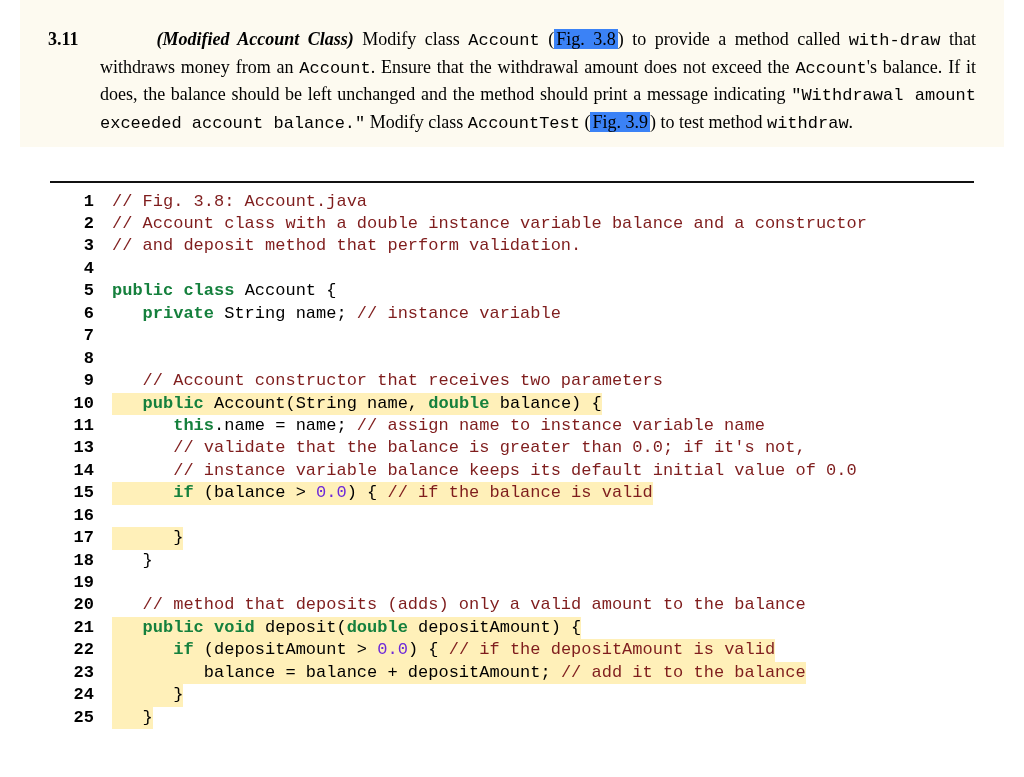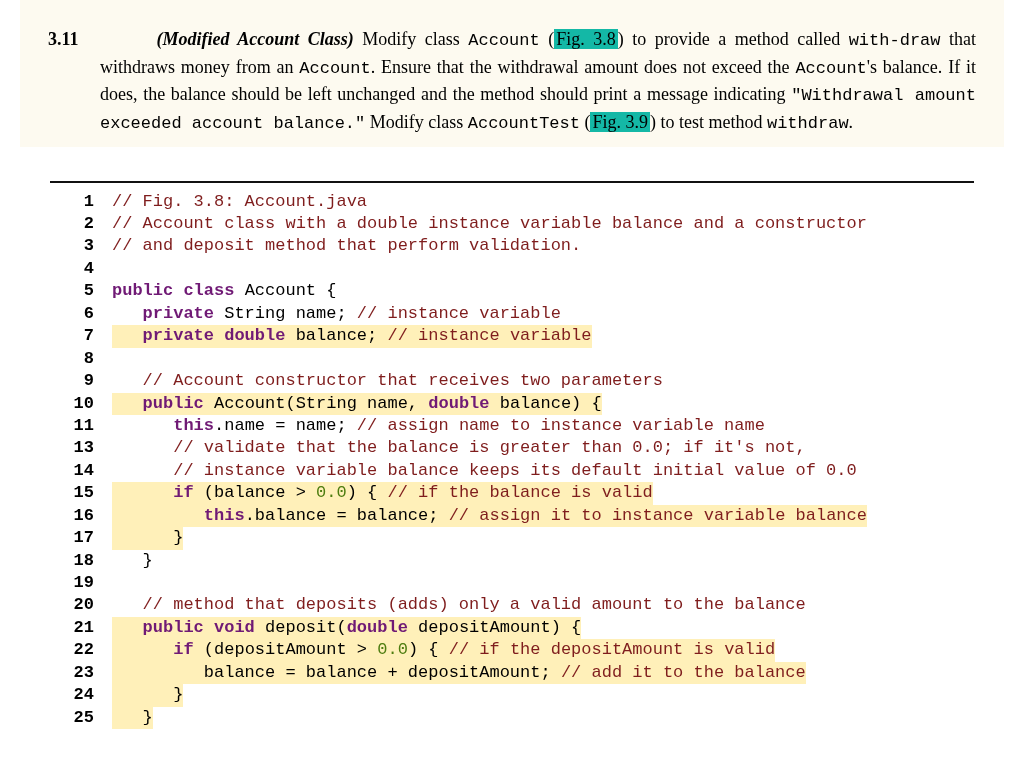--- a/index.html
+++ b/index.html
@@ -33,21 +33,21 @@
     margin-left: -52px;
     width: 52px;
     margin-top: 18px;
   }
   .italic-title {
     font-style: italic;
     font-weight: bold;
     margin-left: 48px;
   }
   .figref {
-    background: #14b8a6;
+    background: #3b82f6;
     padding: 0 2px;
   }
   .mono {
     font-family: 'Courier New', Courier, monospace;
     font-size: 17px;
   }
   .hr-row {
     margin: 34px 50px 0 50px;
     border-top: 2px solid #111;
     height: 0;
@@ -65,24 +65,24 @@
   }
   .lnum {
     width: 44px;
     min-width: 44px;
     text-align: right;
     padding-right: 18px;
     font-weight: bold;
     color: #000;
     user-select: none;
   }
-  .kw  { color: #701a75; font-weight: bold; }   
+  .kw  { color: #15803d; font-weight: bold; }   
   .id  { color: #000; }                         
   .cm  { color: #7f1d1d; }                      
-  .lit { color: #4d7c0f; }                      
+  .lit { color: #6d28d9; }                      
   .hl .codecell { background: #fff0b9; }
   .codecell { display:inline-block; }
 </style>
 </head>
 <body>
 
 <div class="page">
 
   <div class="problem-box">
     <p class="problem-text">
@@ -94,29 +94,29 @@
   <div class="hr-row"></div>
 
   <div class="code-block">
 
     <div class="code-line"><span class="lnum">1</span><span class="codecell"><span class="cm">// Fig. 3.8: Account.java</span></span></div>
     <div class="code-line"><span class="lnum">2</span><span class="codecell"><span class="cm">// Account class with a double instance variable balance and a constructor</span></span></div>
     <div class="code-line"><span class="lnum">3</span><span class="codecell"><span class="cm">// and deposit method that perform validation.</span></span></div>
     <div class="code-line"><span class="lnum">4</span><span class="codecell">&nbsp;</span></div>
     <div class="code-line"><span class="lnum">5</span><span class="codecell"><span class="kw">public class </span><span class="id">Account </span><span class="id">{</span></span></div>
     <div class="code-line"><span class="lnum">6</span><span class="codecell"><span class="kw">   private </span><span class="id">String name; </span><span class="cm">// instance variable</span></span></div>
-    <div class="code-line hl"><span class="lnum">7</span><span class="codecell"><span class="kw">   private double </span><span class="id">balance; </span><span class="cm">// instance variable</span></span></div>
+    <div class="code-line hl"><span class="lnum">7</span></div>
     <div class="code-line"><span class="lnum">8</span><span class="codecell">&nbsp;</span></div>
     <div class="code-line"><span class="lnum">9</span><span class="codecell"><span class="cm">   // Account constructor that receives two parameters</span></span></div>
     <div class="code-line hl"><span class="lnum">10</span><span class="codecell"><span class="kw">   public </span><span class="id">Account(String name, </span><span class="kw">double </span><span class="id">balance) {</span></span></div>
     <div class="code-line"><span class="lnum">11</span><span class="codecell"><span class="kw">      this</span><span class="id">.name = name; </span><span class="cm">// assign name to instance variable name</span></span></div>
     <div class="code-line"><span class="lnum">13</span><span class="codecell"><span class="cm">      // validate that the balance is greater than 0.0; if it's not,</span></span></div>
     <div class="code-line"><span class="lnum">14</span><span class="codecell"><span class="cm">      // instance variable balance keeps its default initial value of 0.0</span></span></div>
     <div class="code-line hl"><span class="lnum">15</span><span class="codecell"><span class="kw">      if </span><span class="id">(balance &gt; </span><span class="lit">0.0</span><span class="id">) { </span><span class="cm">// if the balance is valid</span></span></div>
-    <div class="code-line hl"><span class="lnum">16</span><span class="codecell"><span class="kw">         this</span><span class="id">.balance = balance; </span><span class="cm">// assign it to instance variable balance</span></span></div>
+    <div class="code-line hl"><span class="lnum">16</span></div>
     <div class="code-line hl"><span class="lnum">17</span><span class="codecell"><span class="id">      }</span></span></div>
     <div class="code-line"><span class="lnum">18</span><span class="codecell"><span class="id">   }</span></span></div>
     <div class="code-line"><span class="lnum">19</span><span class="codecell">&nbsp;</span></div>
     <div class="code-line"><span class="lnum">20</span><span class="codecell"><span class="cm">   // method that deposits (adds) only a valid amount to the balance</span></span></div>
     <div class="code-line hl"><span class="lnum">21</span><span class="codecell"><span class="kw">   public void </span><span class="id">deposit(</span><span class="kw">double </span><span class="id">depositAmount) {</span></span></div>
     <div class="code-line hl"><span class="lnum">22</span><span class="codecell"><span class="kw">      if </span><span class="id">(depositAmount &gt; </span><span class="lit">0.0</span><span class="id">) { </span><span class="cm">// if the depositAmount is valid</span></span></div>
     <div class="code-line hl"><span class="lnum">23</span><span class="codecell"><span class="id">         balance = balance + depositAmount; </span><span class="cm">// add it to the balance</span></span></div>
     <div class="code-line hl"><span class="lnum">24</span><span class="codecell"><span class="id">      }</span></span></div>
     <div class="code-line hl"><span class="lnum">25</span><span class="codecell"><span class="id">   }</span></span></div>
 

